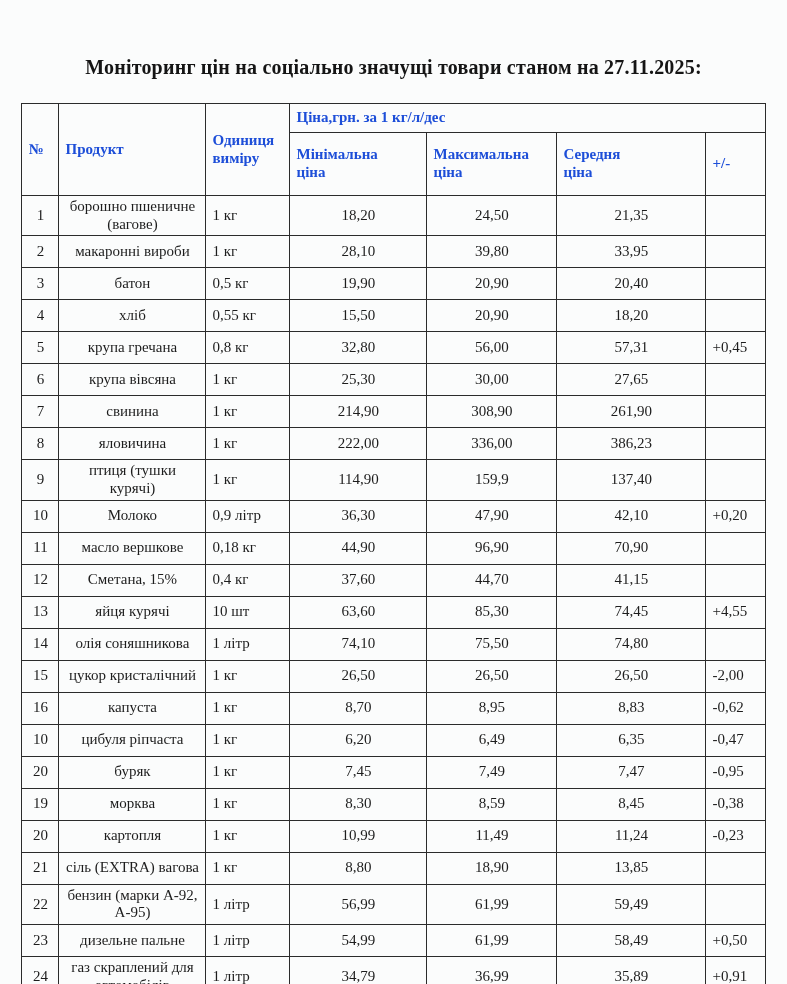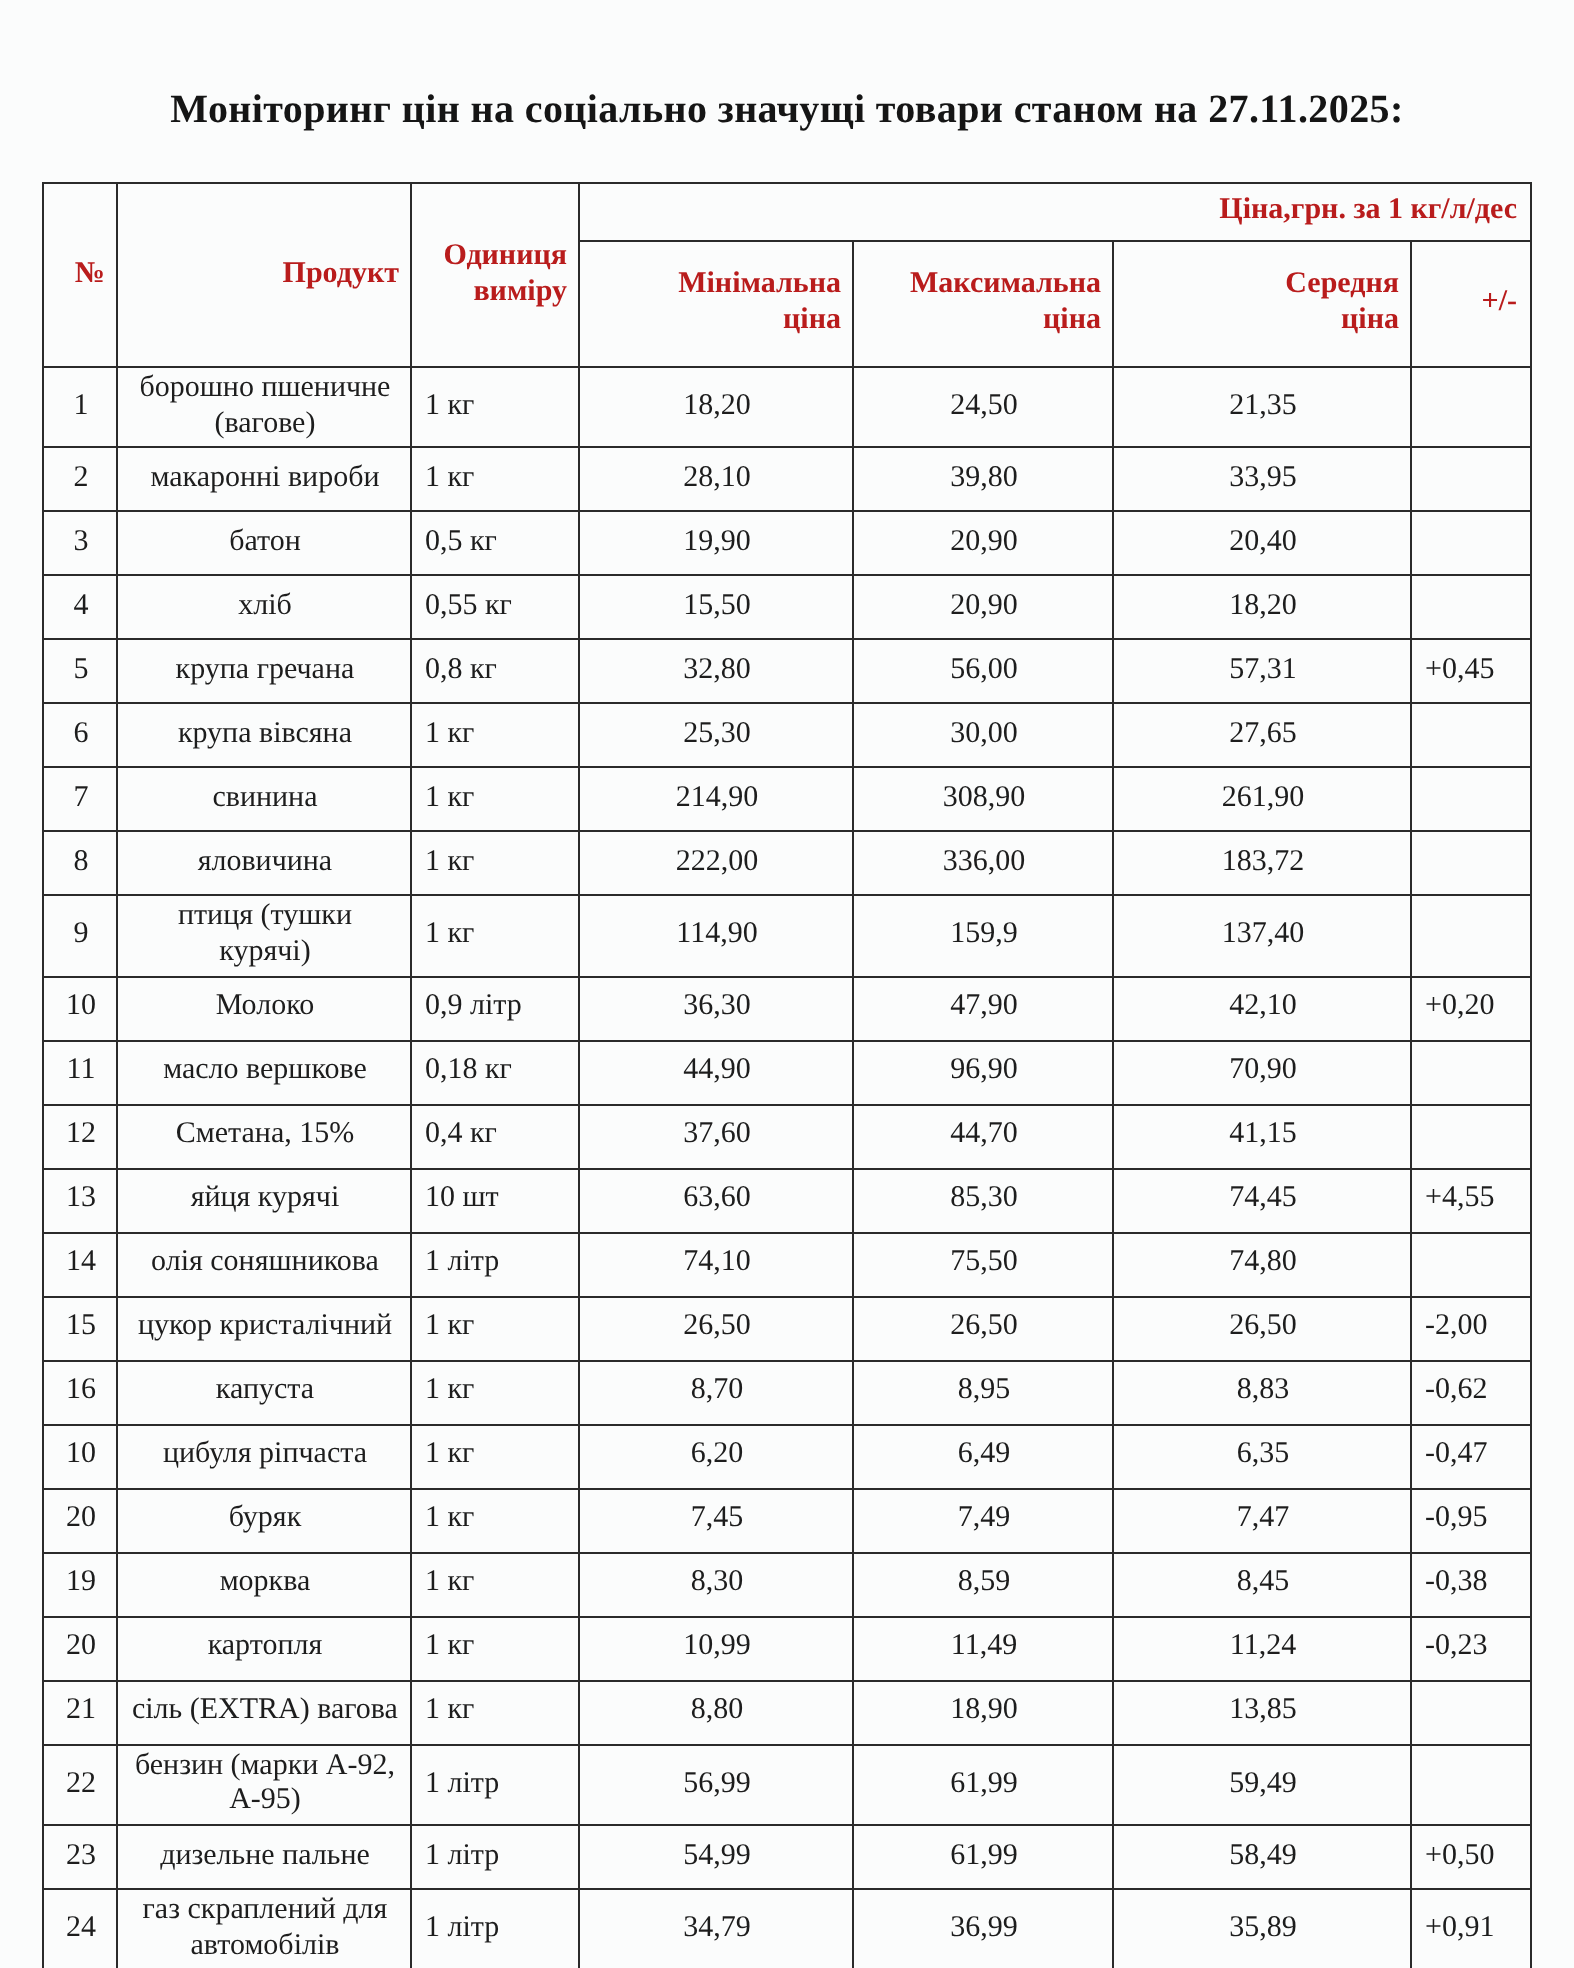--- a/index.html
+++ b/index.html
@@ -10,21 +10,21 @@
   .page {
     position: relative;
     width: 787px;
     height: 984px;
     background: #fbfcfc;
     color: #1c1c1c;
     font-family: "Liberation Serif", "DejaVu Serif", serif;
     overflow: hidden;
   }
   .doc-title {
-    margin: 0;
+    margin: 12px;
     padding-top: 44px;
     text-align: center;
     font-size: 20px;
     font-weight: bold;
     letter-spacing: 0.2px;
     color: #151515;
   }
   table.price-table {
     margin: 24px auto 0 auto;
     width: 743px;
@@ -35,23 +35,23 @@
   }
   table.price-table th,
   table.price-table td {
     border: 1.6px solid #2b2b2b;
     padding: 2px 6px;
     vertical-align: middle;
     line-height: 1.18;
   }
   thead th {
     font-weight: bold;
-    text-align: right;
+    text-align: left;
     white-space: pre-line;
-    color: #b91c1c;
+    color: #1d4ed8;
   }
   tr.group-row th { height: 24px; font-size: 15px; }
   tr.cols-row th { height: 58px; }
   th.h-delta { vertical-align: top; padding-top: 10px; font-weight: bold; }
   tbody td { height: 27px; }
   td.c-num   { text-align: center; }
   td.c-product { text-align: center; padding-left: 8px; }
   td.c-unit  { }
   td.c-min, td.c-max, td.c-avg { text-align: center; }
   td.c-delta { }
@@ -154,21 +154,21 @@
       <td class="c-max">308,90</td>
       <td class="c-avg">261,90</td>
       <td class="c-delta"></td>
     </tr>
         <tr>
       <td class="c-num">8</td>
       <td class="c-product">яловичина</td>
       <td class="c-unit">1 кг</td>
       <td class="c-min">222,00</td>
       <td class="c-max">336,00</td>
-      <td class="c-avg">183,72</td>
+      <td class="c-avg">386,23</td>
       <td class="c-delta"></td>
     </tr>
         <tr>
       <td class="c-num">9</td>
       <td class="c-product">птиця (тушки курячі)</td>
       <td class="c-unit">1 кг</td>
       <td class="c-min">114,90</td>
       <td class="c-max">159,9</td>
       <td class="c-avg">137,40</td>
       <td class="c-delta"></td>

